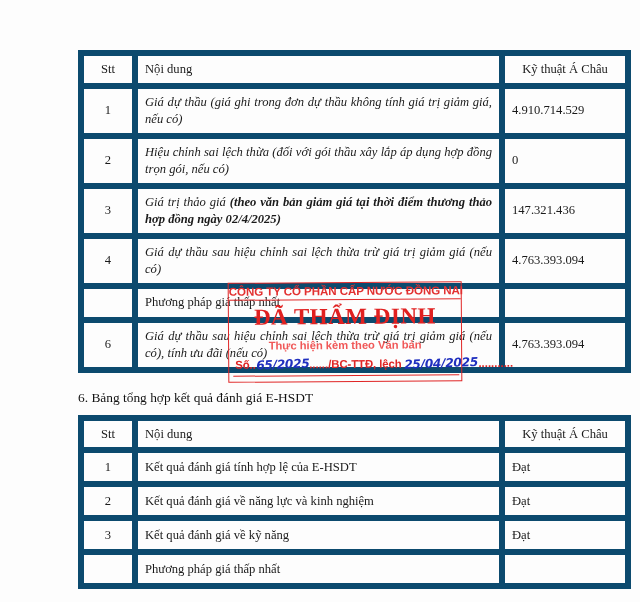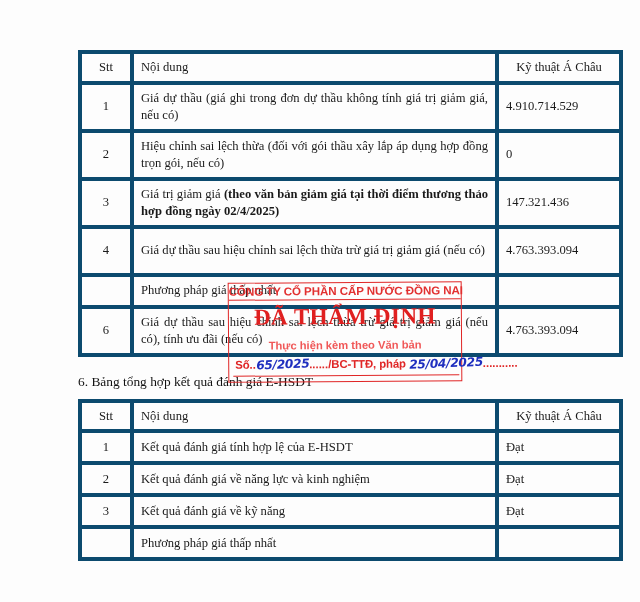--- a/index.html
+++ b/index.html
@@ -41,40 +41,40 @@
   .ital { font-style: italic; }
 
   table.doc-table {
     border-collapse: collapse;
     width: 487px;
     table-layout: fixed;
     margin-top: 6px;
     background: transparent;
   }
   table.doc-table td, table.doc-table th {
-    border: 4px solid #0c4a6e;
+    border: 6px solid #0c4a6e;
     padding: 5px 7px;
     font-size: 12.6px;
     line-height: 16.5px;
     vertical-align: middle;
     color: #1a1a1a;
     font-weight: normal;
   }
   .col-stt { width: 34px; text-align: center; }
   .col-content { width: 347px; text-align: left; margin-left: 42px; }
   .col-value { width: 106px; }
 
   thead th {
     font-weight: bold;
     text-align: center;
     font-size: 13px;
     padding-top: 7px;
     padding-bottom: 7px;
   }
-  td.cell-content { text-align: justify; }
+  td.cell-content { text-align: justify; font-style: italic; }
   td.cell-bold { font-weight: bold; }
   .row-tall td { height: 34px; }
   .row-short td { height: 18px; }
 
   h2.section-head {
     font-size: 13.4px;
     font-weight: normal;
     margin: 16px 0 8px 0;
     line-height: 18px;
   }
@@ -184,21 +184,21 @@
           <td class="col-content cell-content">Giá dự thầu (giá ghi trong đơn dự thầu không tính giá trị giảm giá, nếu có)</td>
           <td class="col-value">4.910.714.529</td>
         </tr>
         <tr class="row-tall">
           <td class="col-stt">2</td>
           <td class="col-content cell-content">Hiệu chỉnh sai lệch thừa (đối với gói thầu xây lắp áp dụng hợp đồng trọn gói, nếu có)</td>
           <td class="col-value">0</td>
         </tr>
         <tr class="row-tall">
           <td class="col-stt">3</td>
-          <td class="col-content cell-content"><span>Giá trị giảm giá </span><span class="bold">(theo văn bản giảm giá tại thời điểm thương thảo hợp đồng ngày 02/4/2025)</span></td>
+          <td class="col-content cell-content"><span>Giá trị thảo giá </span><span class="bold">(theo văn bản giảm giá tại thời điểm thương thảo hợp đồng ngày 02/4/2025)</span></td>
           <td class="col-value">147.321.436</td>
         </tr>
         <tr class="row-tall">
           <td class="col-stt">4</td>
           <td class="col-content cell-content">Giá dự thầu sau hiệu chỉnh sai lệch thừa trừ giá trị giảm giá (nếu có)</td>
           <td class="col-value">4.763.393.094</td>
         </tr>
         <tr class="row-short">
           <td class="col-stt"></td>
           <td class="col-content cell-bold">Phương pháp giá thấp nhất</td>
@@ -246,16 +246,16 @@
         </tr>
       </tbody>
     </table>
 
   </div>
 
   <div class="stamp">
     <div class="stamp-line1">CÔNG TY CỔ PHẦN CẤP NƯỚC ĐỒNG NAI</div>
     <div class="stamp-line2">ĐÃ THẨM ĐỊNH</div>
     <div class="stamp-line3">Thực hiện kèm theo Văn bản</div>
-    <div class="stamp-line4"><span>Số</span><span class="dots">..</span><span class="hand">65/2025</span><span class="dots">......</span><span>/BC-TTĐ, pháp</span> <span class="hand">25/04/2025</span><span class="dots">...........</span></div>
+    <div class="stamp-line4"><span>Số</span><span class="dots">..</span><span class="hand">65/2025</span><span class="dots">......</span><span>/BC-TTĐ, lệch</span> <span class="hand">25/04/2025</span><span class="dots">...........</span></div>
     <div class="stamp-underline"></div>
   </div>
 </div>
 
 </body></html>

